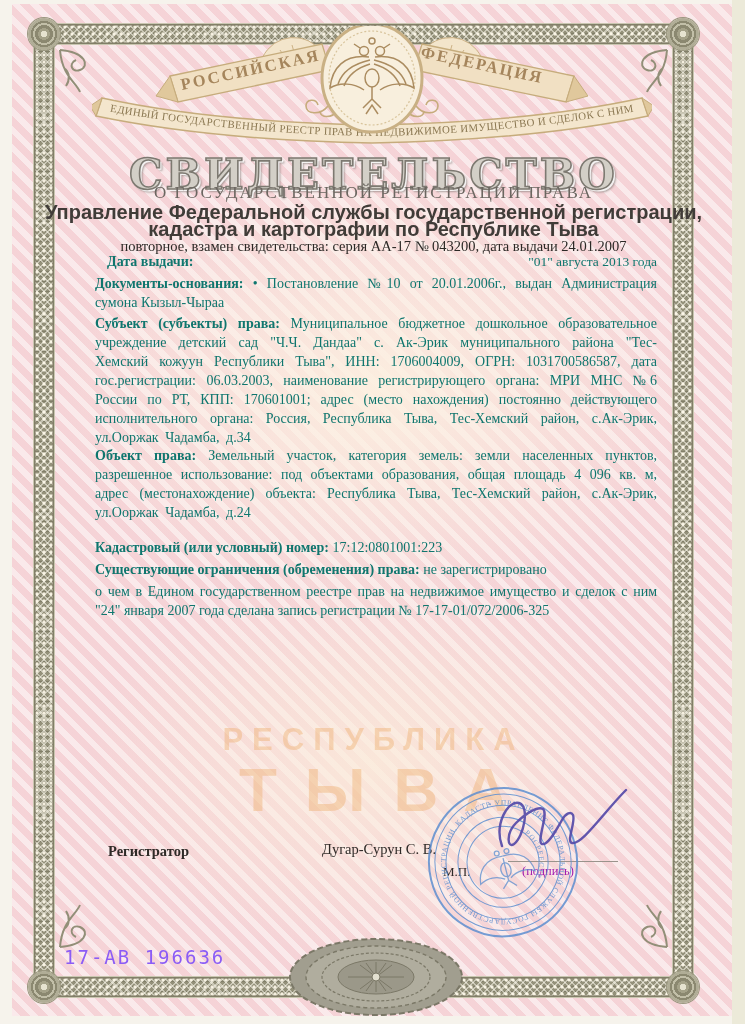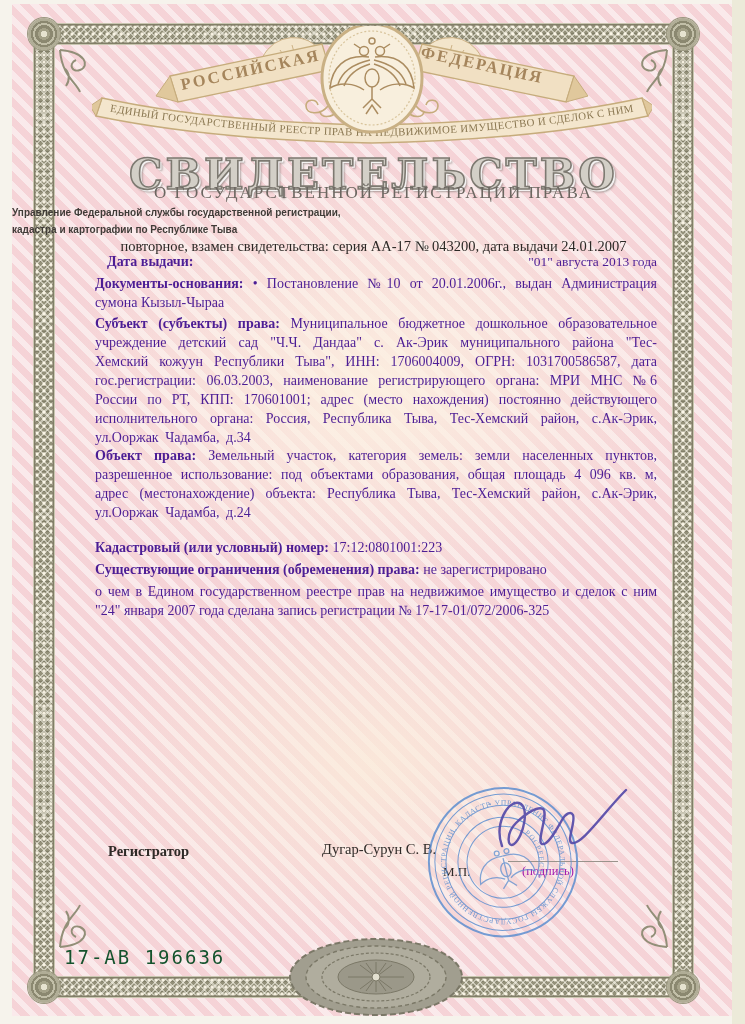--- a/index.html
+++ b/index.html
@@ -54,30 +54,30 @@
   .banner { position:absolute; left:92px; top:26px; width:560px; height:118px; }
 
   .title { position:absolute; left:12px; top:131px; width:723px; text-align:center;
     font-family:"DejaVu Serif", serif; font-weight:700; font-size:42px; letter-spacing:3px;
     color:#d3cfc7; -webkit-text-stroke:1.6px #7d7971;
     text-shadow:2px 2px 0 rgba(255,255,255,.85), 3px 3px 2px rgba(100,96,90,.5);margin-top:19px; }
 
   .subtitle { position:absolute; left:12px; top:183px; width:723px; text-align:center;
     font-size:17px; letter-spacing:2px; color:#6b6660; }
 
-  .authority { position:absolute; left:12px; top:204px; width:723px; 
-    font-family:"Liberation Sans", sans-serif; font-weight:700; font-size:10px;
+  .authority { position:absolute; left:12px; top:204px; width:723px; text-align:center;
+    font-family:"Liberation Sans", sans-serif; font-weight:700; font-size:20px;
     line-height:17px; color:#403c38; }
 
   .dup-note { position:absolute; left:12px; top:238px; width:723px; text-align:center;
     font-size:14.5px; color:#2c2926; }
 
   
   .content { position:absolute; left:95px; top:0; width:562px; height:784px;
-    font-size:14px; line-height:19px; color:#4c1d95; }
+    font-size:14px; line-height:19px; color:#0f766e; }
   .content p, .content .row { position:absolute; left:0; width:562px; text-align:justify; }
   .content b { font-weight:700; }
   .jwide { word-spacing:3px; }
 
   .f-date { top:252px; display:flex; justify-content:space-between; text-align:left; }
   .f-date .lbl { padding-left:12px; font-weight:700; }
   .f-date .val { font-size:13.5px; }
   .f-basis { top:274px; }
   .f-subject { top:314px; }
   .f-vid { top:424px; text-align:left; }
@@ -98,21 +98,21 @@
   .reg-name  { position:absolute; left:322px; top:841px; font-size:14.5px; color:#2e2a27; }
   .seal-mark { position:absolute; left:443px; top:864px; font-size:13px; color:#2e2a27; }
   .sig-line  { position:absolute; left:508px; top:861px; width:110px; border-top:1px solid #9a938c; }
   .sig-label { position:absolute; left:522px; top:864px; font-size:12.5px; color:#a21caf; }
 
   .stamp { position:absolute; left:423px; top:778px; width:162px; height:168px;
     transform:rotate(-14deg); opacity:.85; }
   .signature { position:absolute; left:492px; top:782px; width:140px; height:82px; }
 
   .serial { position:absolute; left:64px; top:946px;
-    font-family:"DejaVu Sans Mono", monospace; font-size:19px; letter-spacing:2px; color:#14532d; }
+    font-family:"DejaVu Sans Mono", monospace; font-size:19px; letter-spacing:2px; color:#8b5cf6; }
 
   .bottom-rosette { position:absolute; left:286px; top:936px; width:180px; height:82px; }
 
   text { font-family:"Liberation Serif", serif; }
 </style>
 </head>
 <body>
 
 <div class="scan">
 
@@ -234,20 +234,24 @@
       <b>Кадастровый (или условный) номер:</b>
       <span>17:12:0801001:223</span>
     </p>
     <p class="f-restr">
       <b>Существующие ограничения (обременения) права:</b>
       <span>не зарегистрировано</span>
     </p>
     <p class="f-registry">о чем в Едином государственном реестре прав на недвижимое имущество и сделок с ним  "24" января 2007 года сделана запись регистрации № 17-17-01/072/2006-325</p>
   </div>
 
+  <div class="watermark">
+    <div class="wm1">РЕСПУБЛИКА</div>
+    <div class="wm2">ТЫВА</div>
+  </div>
 
   <div class="reg-label">Регистратор</div>
   <div class="reg-name">Дугар-Сурун С. В.</div>
   <div class="seal-mark">М.П.</div>
   <div class="sig-line"></div>
   <div class="sig-label">(подпись)</div>
 
   <svg class="stamp" viewBox="0 0 162 168">
     <g stroke="#5e8fd0" fill="none">
       <circle cx="80" cy="84" r="74" stroke-width="2"></circle>

